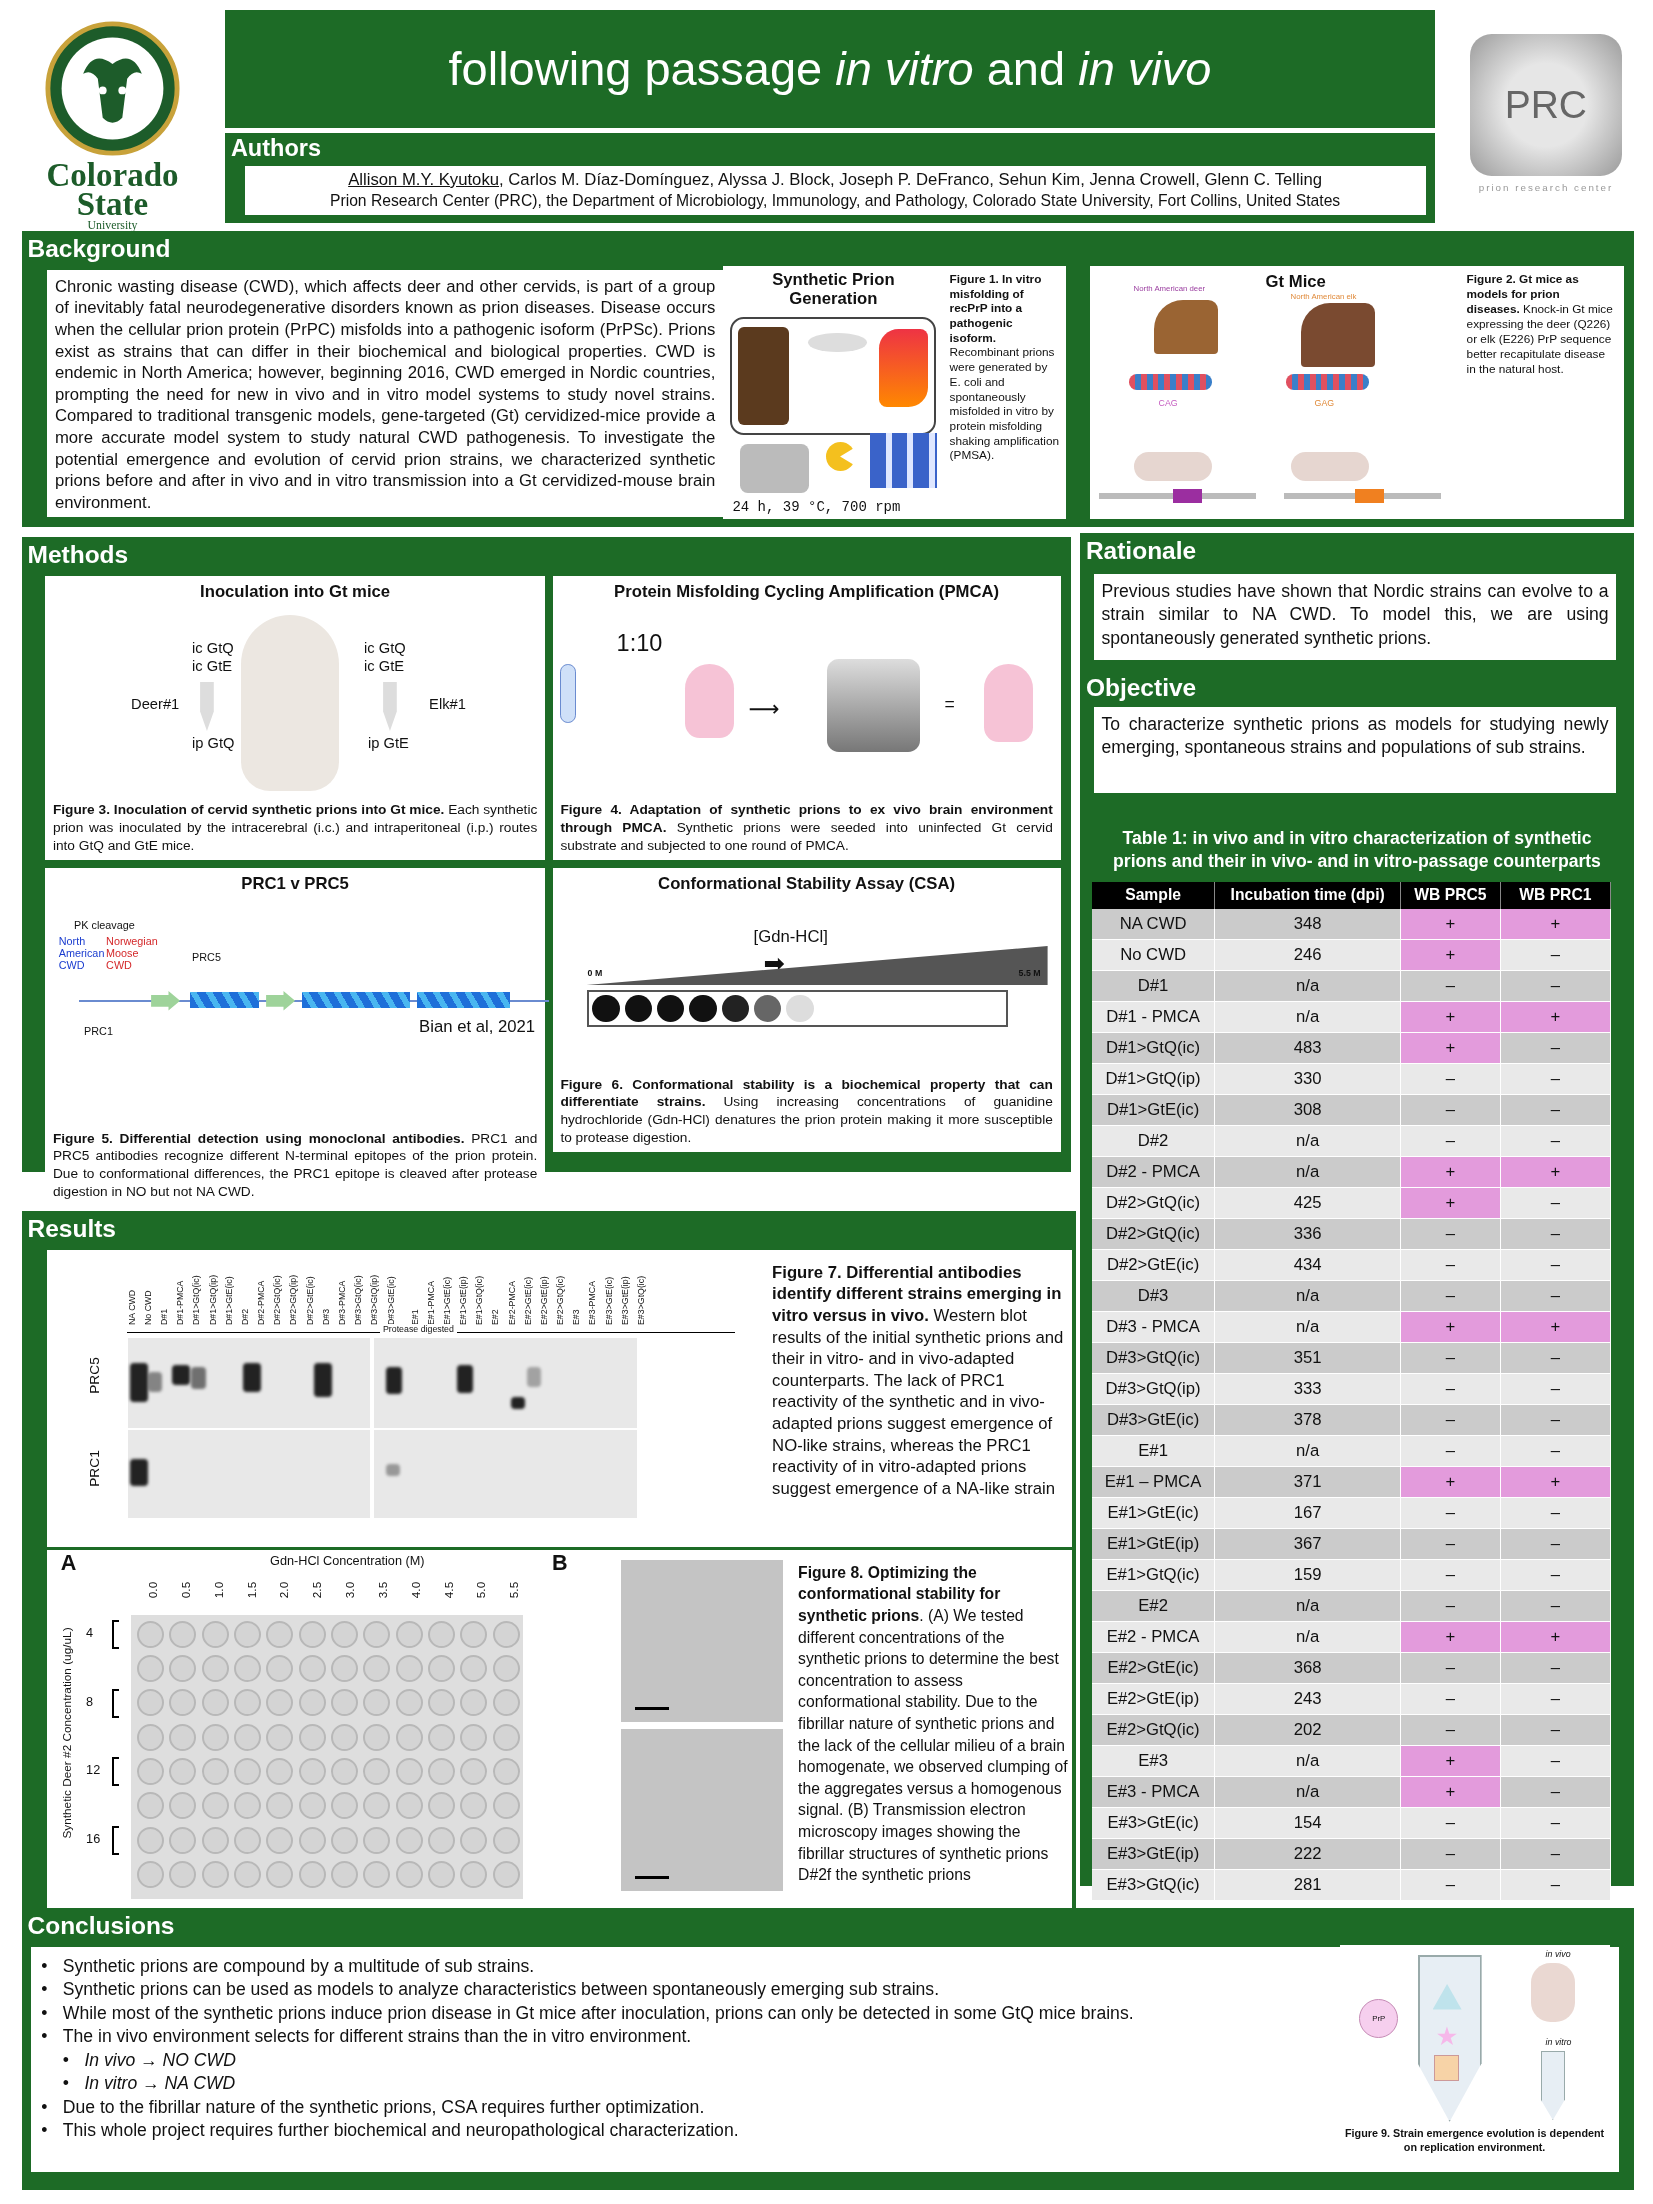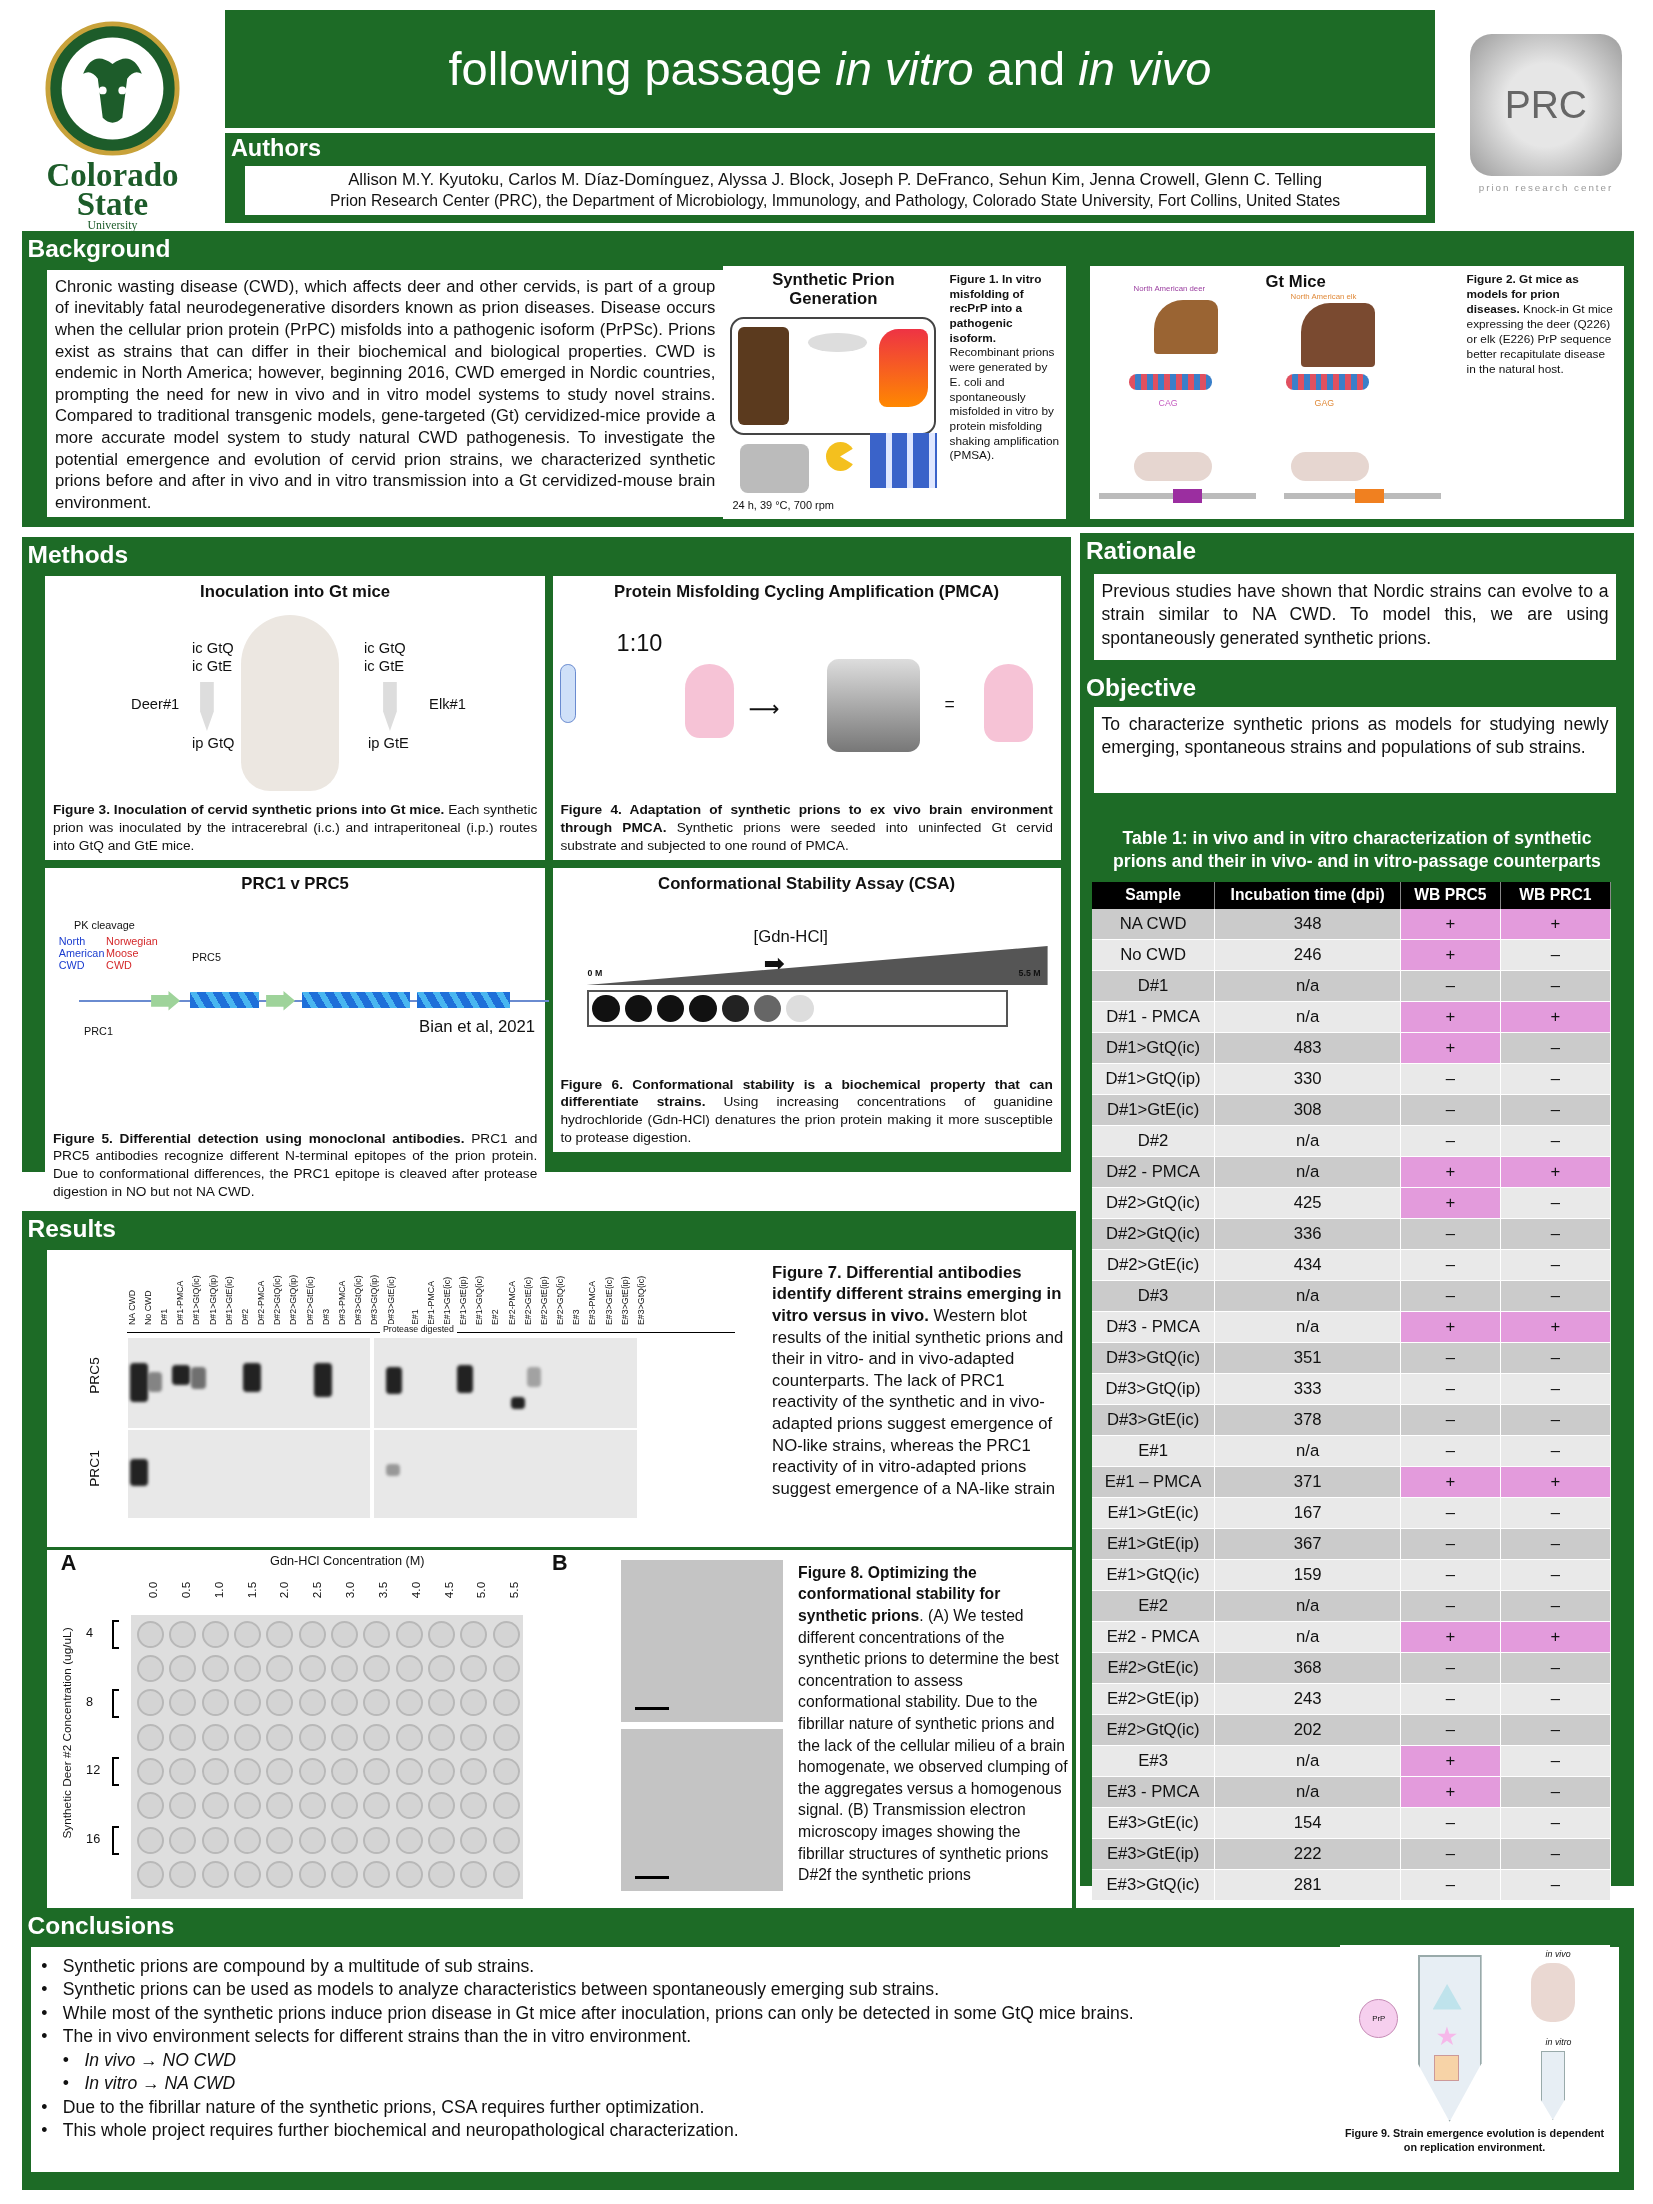--- a/index.html
+++ b/index.html
@@ -7,21 +7,21 @@
   .green { background: #1d6b26; }
   .abs { position: absolute; }
   .white-box { background: #fff; }
   .sec-title { color: #fff; font-weight: bold; font-size: 24.5px; padding: 3.9px 5.9px; font-family: "Liberation Sans", sans-serif; }
 
   
   #title-bar { left: 225px; top: 9.8px; width: 1210px; height: 118px; display: flex; flex-direction: column; align-items: center; justify-content: center; color: #fff; font-size: 47px; line-height: 51px; text-align: center; }
   #authors-bar { left: 225px; top: 133px; width: 1210px; height: 90px; }
   #authors-bar .lbl { color: #fff; font-weight: bold; font-size: 23.5px; padding: 2px 5.9px; }
   #authors-box { position: absolute; left: 19.6px; top: 33px; width: 1181px; height: 49px; text-align: center; font-size: 16.7px; line-height: 21.6px; padding-top: 2.9px; }
-  #authors-box .first { }
+  #authors-box .first { text-decoration: underline; }
   #csu-logo { left: 29px; top: 19.6px; width: 167px; height: 201px; text-align: center; }
   #prc-logo { left: 1460px; top: 34px; width: 172px; height: 176px; }
 
   
   #bg-sec { left: 21.6px; top: 231px; width: 1612px; height: 296px; }
   #bg-text { left: 25.5px; top: 39px; width: 676px; height: 247px; padding: 5.9px 7.8px; font-size: 16.7px; line-height: 21.6px; text-align: justify; }
   #fig1 { left: 701px; top: 35px; width: 343px; height: 253px; }
   #fig2 { left: 1068px; top: 35px; width: 534px; height: 253px; }
   .figcap-small { font-size: 11.8px; line-height: 14.7px; }
 
@@ -106,21 +106,21 @@
     <div class="abs" style="left:7.8px;top:3.9px;width:206px;text-align:center;font-weight:bold;font-size:16.7px;line-height:19.6px;">Synthetic Prion Generation</div>
     <div class="abs" style="left:7.8px;top:51px;width:206px;height:118px;border:2px solid #444;border-radius:13.7px;">
       <div class="abs" style="left:5.9px;top:7.8px;width:51px;height:98px;background:#5b3a1e;border-radius:5.9px;"></div>
       <div class="abs" style="left:76px;top:13.7px;width:59px;height:19.6px;background:#ddd;border-radius:50%;"></div>
       <div class="abs" style="left:147px;top:9.8px;width:49px;height:78px;background:linear-gradient(#e34,#f80);border-radius:19.6px 7.8px 19.6px 7.8px;"></div>
     </div>
     <div class="abs" style="left:17.6px;top:178px;width:69px;height:49px;background:#bbb;border-radius:7.8px;"></div>
     <div class="abs" style="left:103px;top:176px;width:29px;height:29px;border-radius:50%;background:#f4c01e;clip-path:polygon(50% 50%,100% 20%,100% 0,0 0,0 100%,100% 100%,100% 80%);"></div>
     <div class="abs" style="left:147px;top:167px;width:67px;height:55px;background:repeating-linear-gradient(90deg,#3a63c9 0 15.7px,#dfe7ff 15.7px 21.6px);"></div>
     <div class="abs" style="left:221px;top:167px;width:0;"></div>
-    <div class="abs" style="left:9.8px;top:233px;font-size:11px;">24 h, 39 °C, 700 rpm</div>
+    <div class="abs" style="left:9.8px;top:233px;font-size:14px;font-family:Liberation Mono, monospace;">24 h, 39 °C, 700 rpm</div>
     <div class="abs figcap-small" style="left:227px;top:5.9px;width:110px;">
       <b>Figure 1. In vitro misfolding of recPrP into a pathogenic isoform.</b> <span>Recombinant prions were generated by E. coli and spontaneously misfolded in vitro by protein misfolding shaking amplification (PMSA).</span>
     </div>
   </div>
 
   <div class="abs white-box" id="fig2">
     <div class="abs" style="left:176px;top:5.9px;font-weight:bold;font-size:16.7px;">Gt Mice</div>
     <div class="abs" style="left:44px;top:17.6px;font-size:7.8px;color:#9b3fa0;">North American deer</div>
     <div class="abs" style="left:201px;top:25.5px;font-size:7.8px;color:#e08a3a;">North American elk</div>
     <div class="abs" style="left:64px;top:34px;width:64px;height:54px;background:#9a6433;border-radius:29px 9.8px 3.9px 3.9px;"></div>

